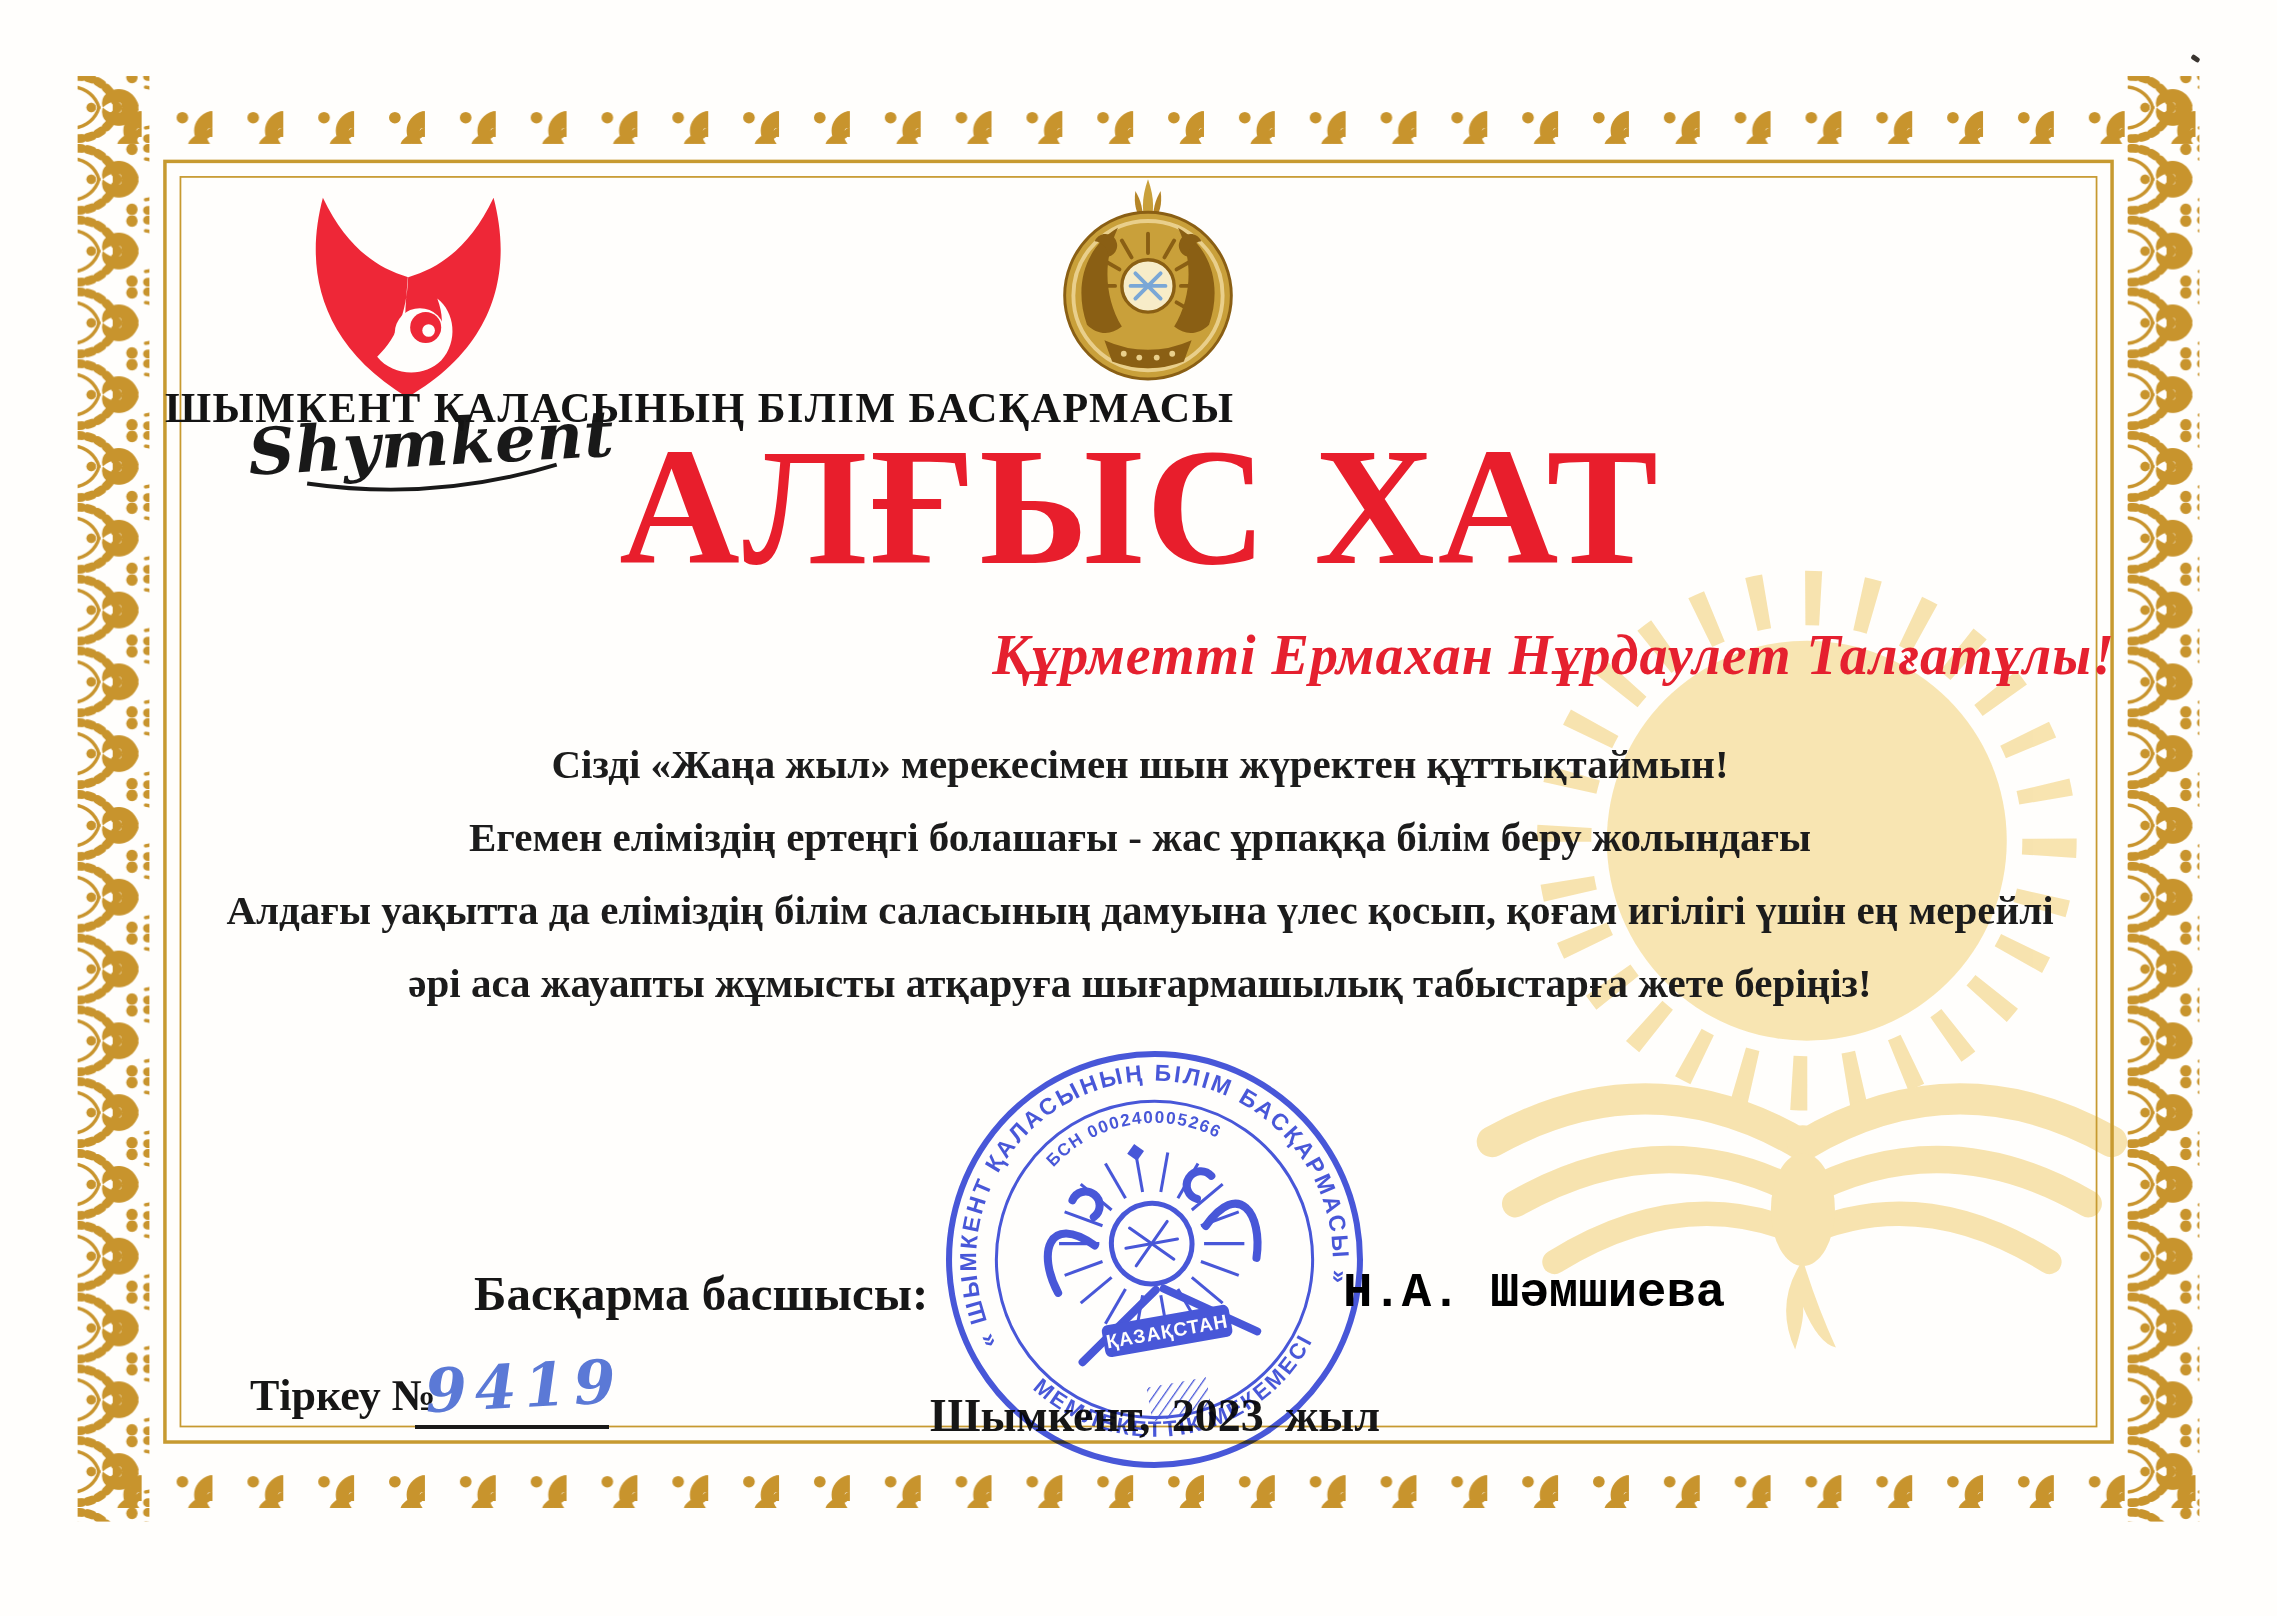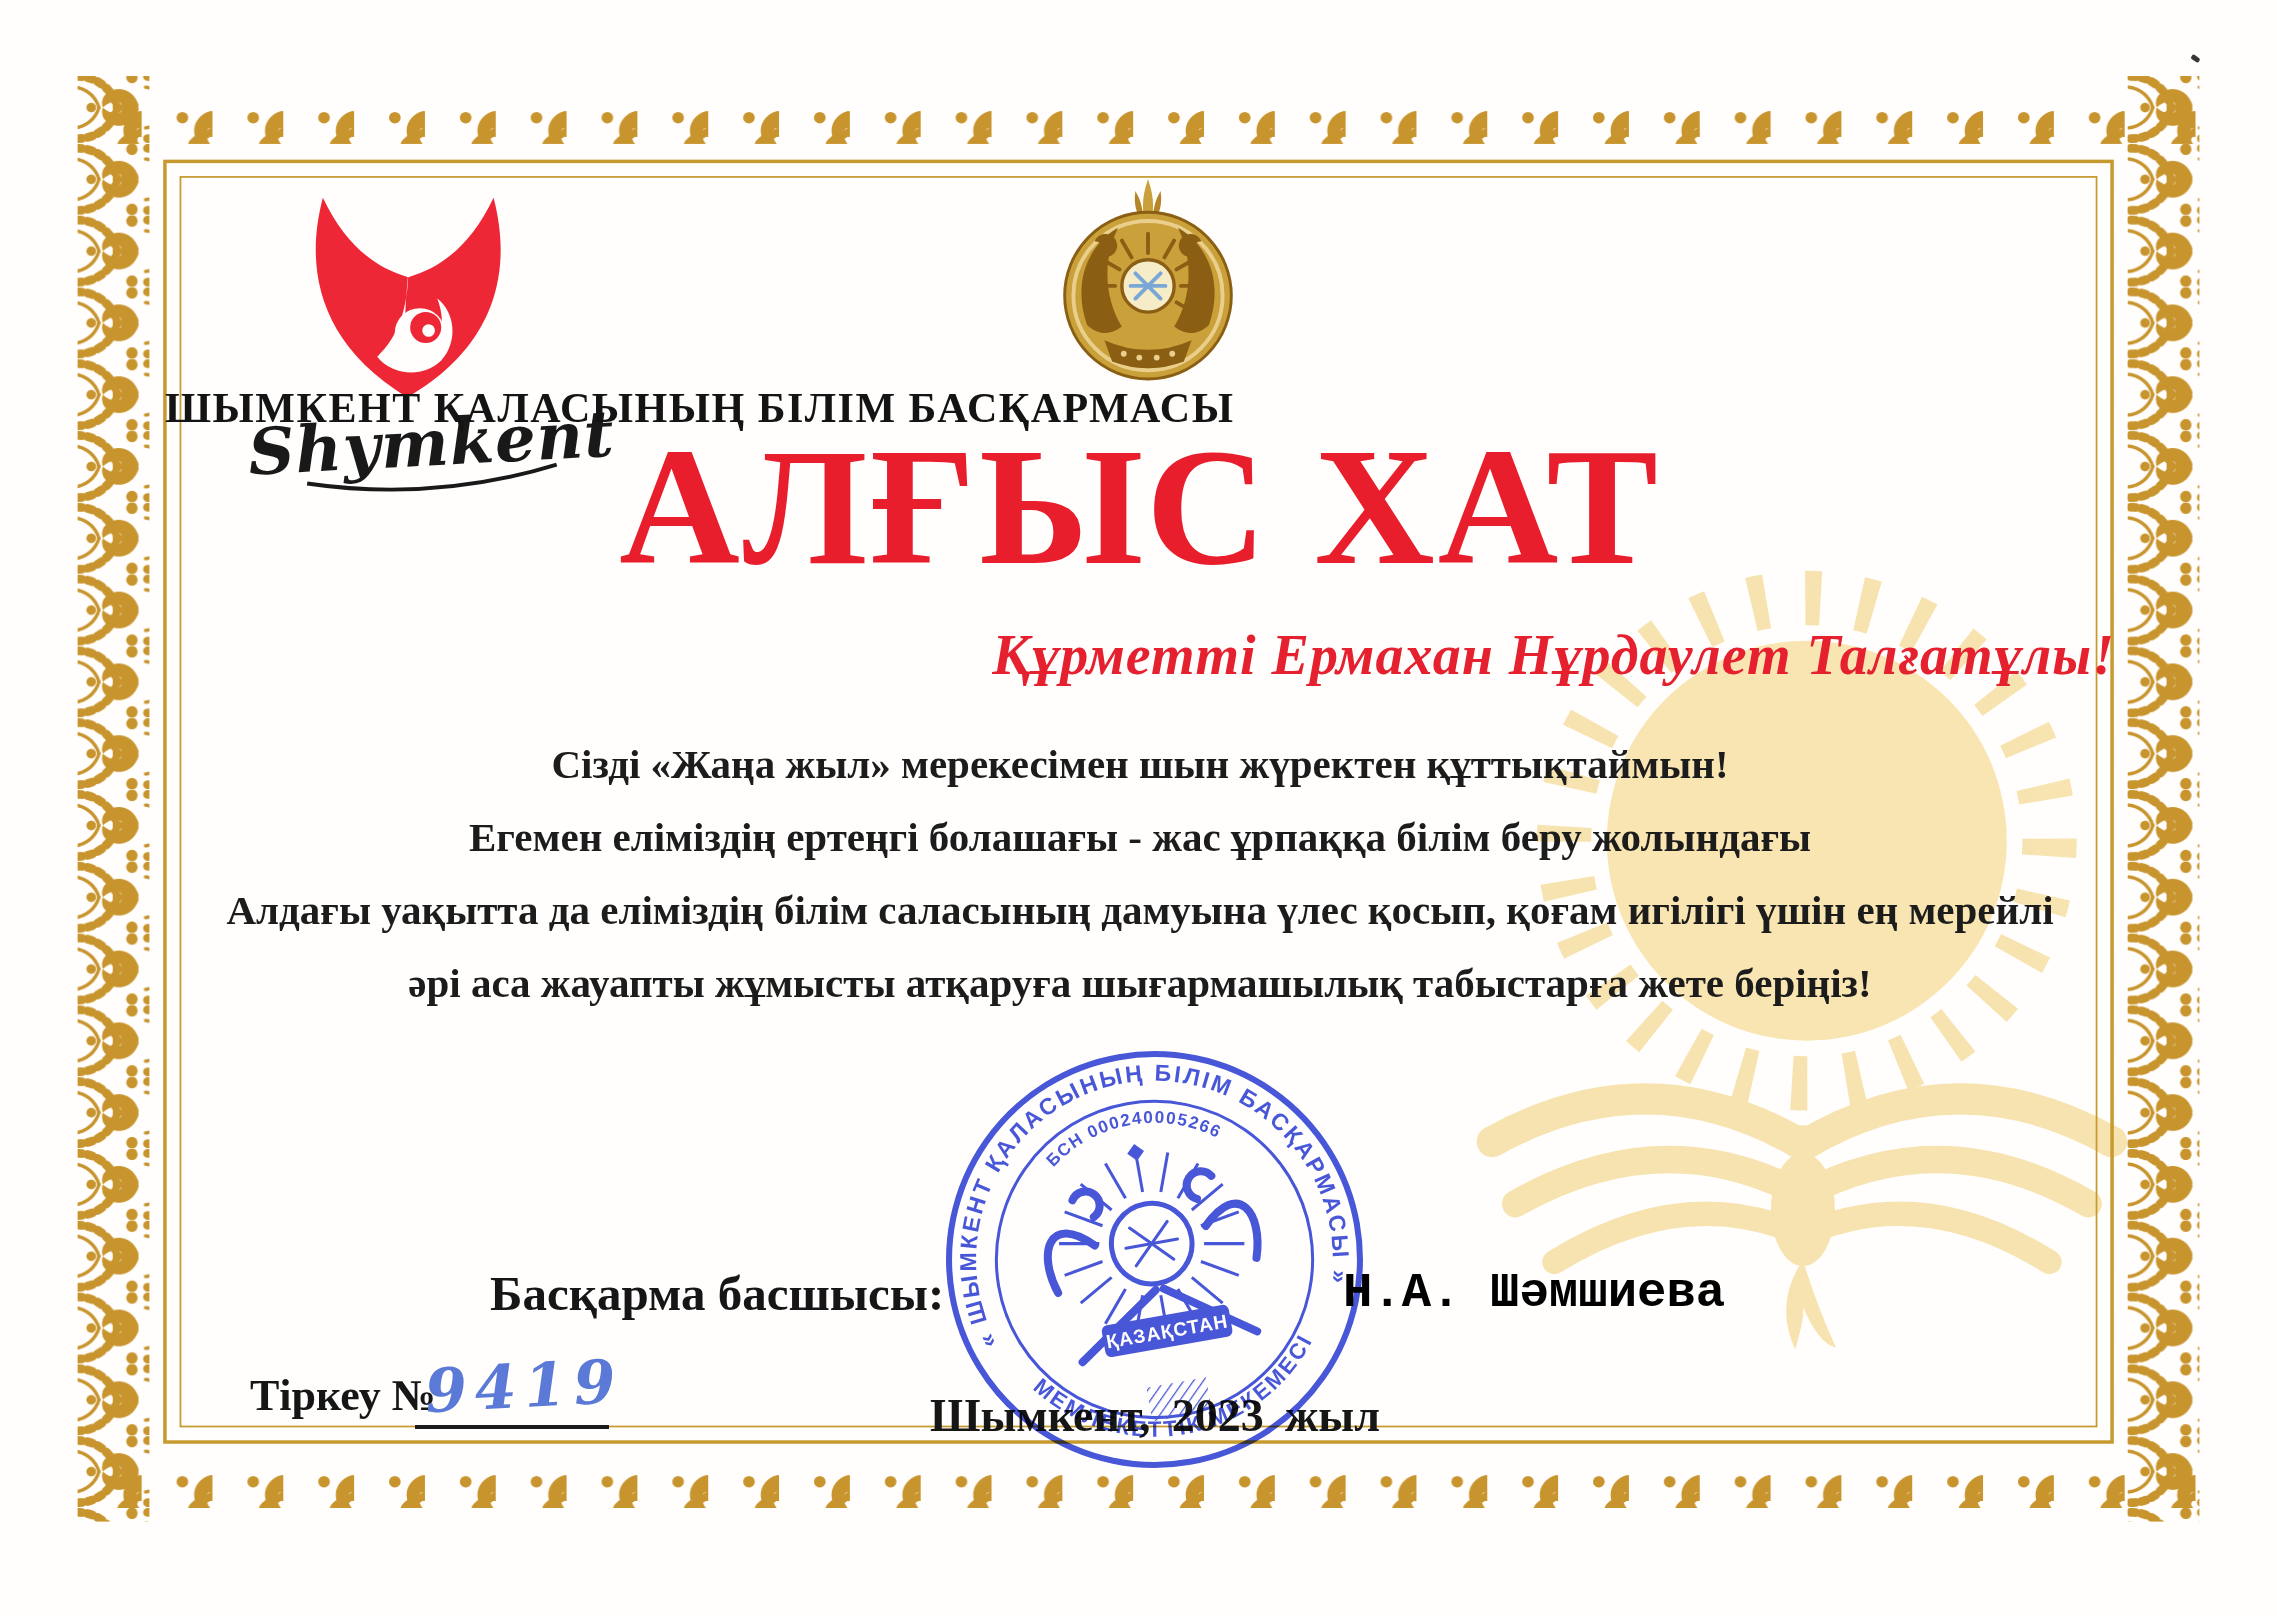--- a/index.html
+++ b/index.html
@@ -25,21 +25,21 @@
     font-size:167px;font-weight:bold;letter-spacing:2.9px;color:#e81e2c;line-height:1.0;
   }
   .recipient{
     left:165px;top:623px;width:1950px;text-align:right;
     font-size:56px;font-weight:bold;font-style:italic;color:#e5202f;letter-spacing:1px;
   }
   .body-block{
     left:160px;top:728px;width:1960px;text-align:center;
     font-size:41px;font-weight:bold;color:#1c1c1c;line-height:73px;
   }
-  .sig-label{left:474px;top:1265px;font-size:49px;font-weight:bold;color:#161616;margin-left:16px;}
+  .sig-label{left:474px;top:1265px;font-size:49px;font-weight:bold;color:#161616;}
   .sig-name{left:1343px;top:1265px;font-size:49px;font-weight:bold;color:#000000;font-family:Liberation Mono, monospace;}
   .reg-line{left:250px;top:1370px;font-size:44px;font-weight:bold;color:#161616;}
   .reg-number{
     left:425px;top:1351px;font-size:60px;font-style:italic;font-weight:bold;
     color:#5b79d6;letter-spacing:7.8px;transform:rotate(-3deg);
     font-family:"DejaVu Serif","Liberation Serif",serif;
   }
   .reg-underline{left:415px;top:1425px;width:194px;height:3.9px;background:#1a1a1a;}
   .place-year{left:859px;top:1376px;width:592px;text-align:center;font-size:46px;font-weight:bold;color:#161616;word-spacing:9.7px;margin-top:13px;}
   .ink-speck{left:2191px;top:56px;width:8.7px;height:4.9px;background:#3a3530;transform:rotate(35deg);border-radius:1.9px;z-index:5;}

